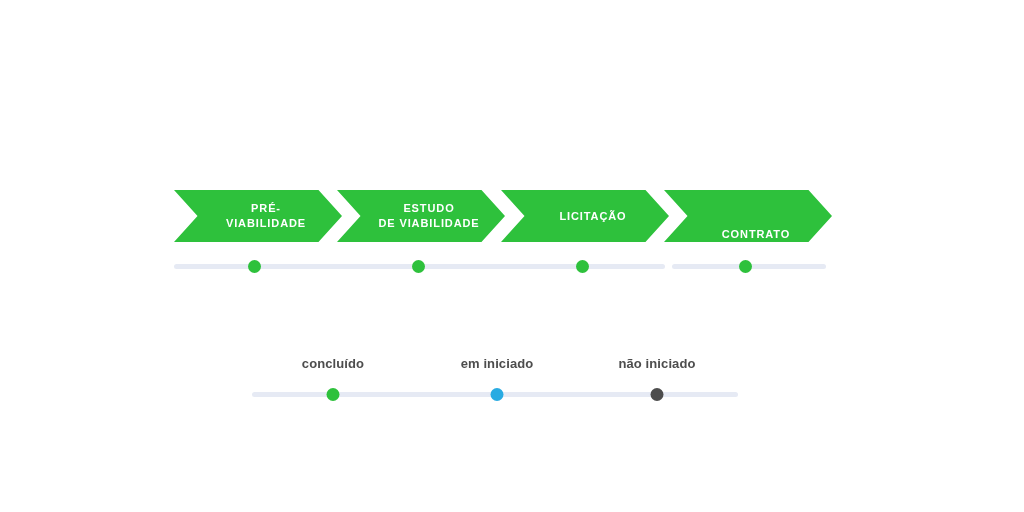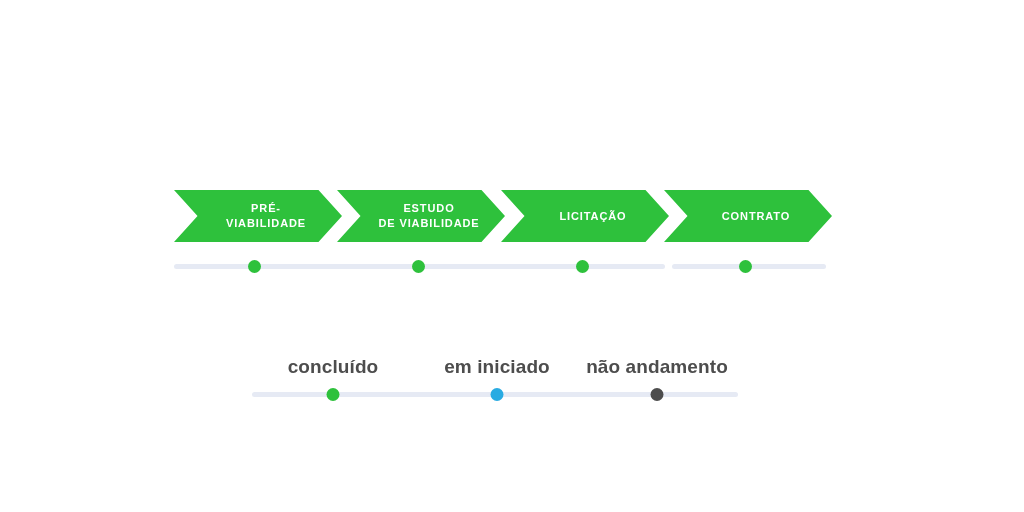--- a/index.html
+++ b/index.html
@@ -37,21 +37,21 @@
     background: #2ec13c;
     display: flex;
     align-items: center;
     justify-content: center;
     -webkit-clip-path: polygon(0 0, 86% 0, 100% 50%, 86% 100%, 0 100%, 14% 50%);
     clip-path: polygon(0 0, 86% 0, 100% 50%, 86% 100%, 0 100%, 14% 50%);
   }
   .chevron.c0 { left: 0px;   width: 168px; }
   .chevron.c1 { left: 163px; width: 168px; }
   .chevron.c2 { left: 327px; width: 168px; }
-  .chevron.c3 { left: 490px; width: 168px; }
+  .chevron.c3 { left: 490px; width: 168px; align-items: flex-end; }
 
   .chevron-label {
     color: #ffffff;
     font-size: 11px;
     font-weight: bold;
     letter-spacing: 0.9px;
     line-height: 15px;
     text-align: center;
     text-transform: uppercase;
     padding-left: 16px;
@@ -116,21 +116,21 @@
   .legend-item.l0 { left: 81px;  }
   .legend-item.l1 { left: 245px; }
   .legend-item.l2 { left: 405px; }
 
   .legend-label {
     position: absolute;
     left: 0;
     top: 0;
     transform: translateX(-50%);
     white-space: nowrap;
-    font-size: 19px;
+    font-size: 13px;
     font-weight: bold;
     color: #4d4d4d;
     letter-spacing: 0.1px;
     user-select: none;
   }
   .legend-dot {
     position: absolute;
     left: 0;
     top: 32px;
     transform: translateX(-50%);
@@ -180,18 +180,18 @@
       <span class="legend-label">concluído</span>
       <span class="legend-dot done"></span>
     </div>
 
     <div class="legend-item l1">
       <span class="legend-label">em iniciado</span>
       <span class="legend-dot ongoing"></span>
     </div>
 
     <div class="legend-item l2">
-      <span class="legend-label">não andamento</span>
+      <span class="legend-label">não iniciado</span>
       <span class="legend-dot notstarted"></span>
     </div>
   </div>
 
 </div>
 
 </body></html>

